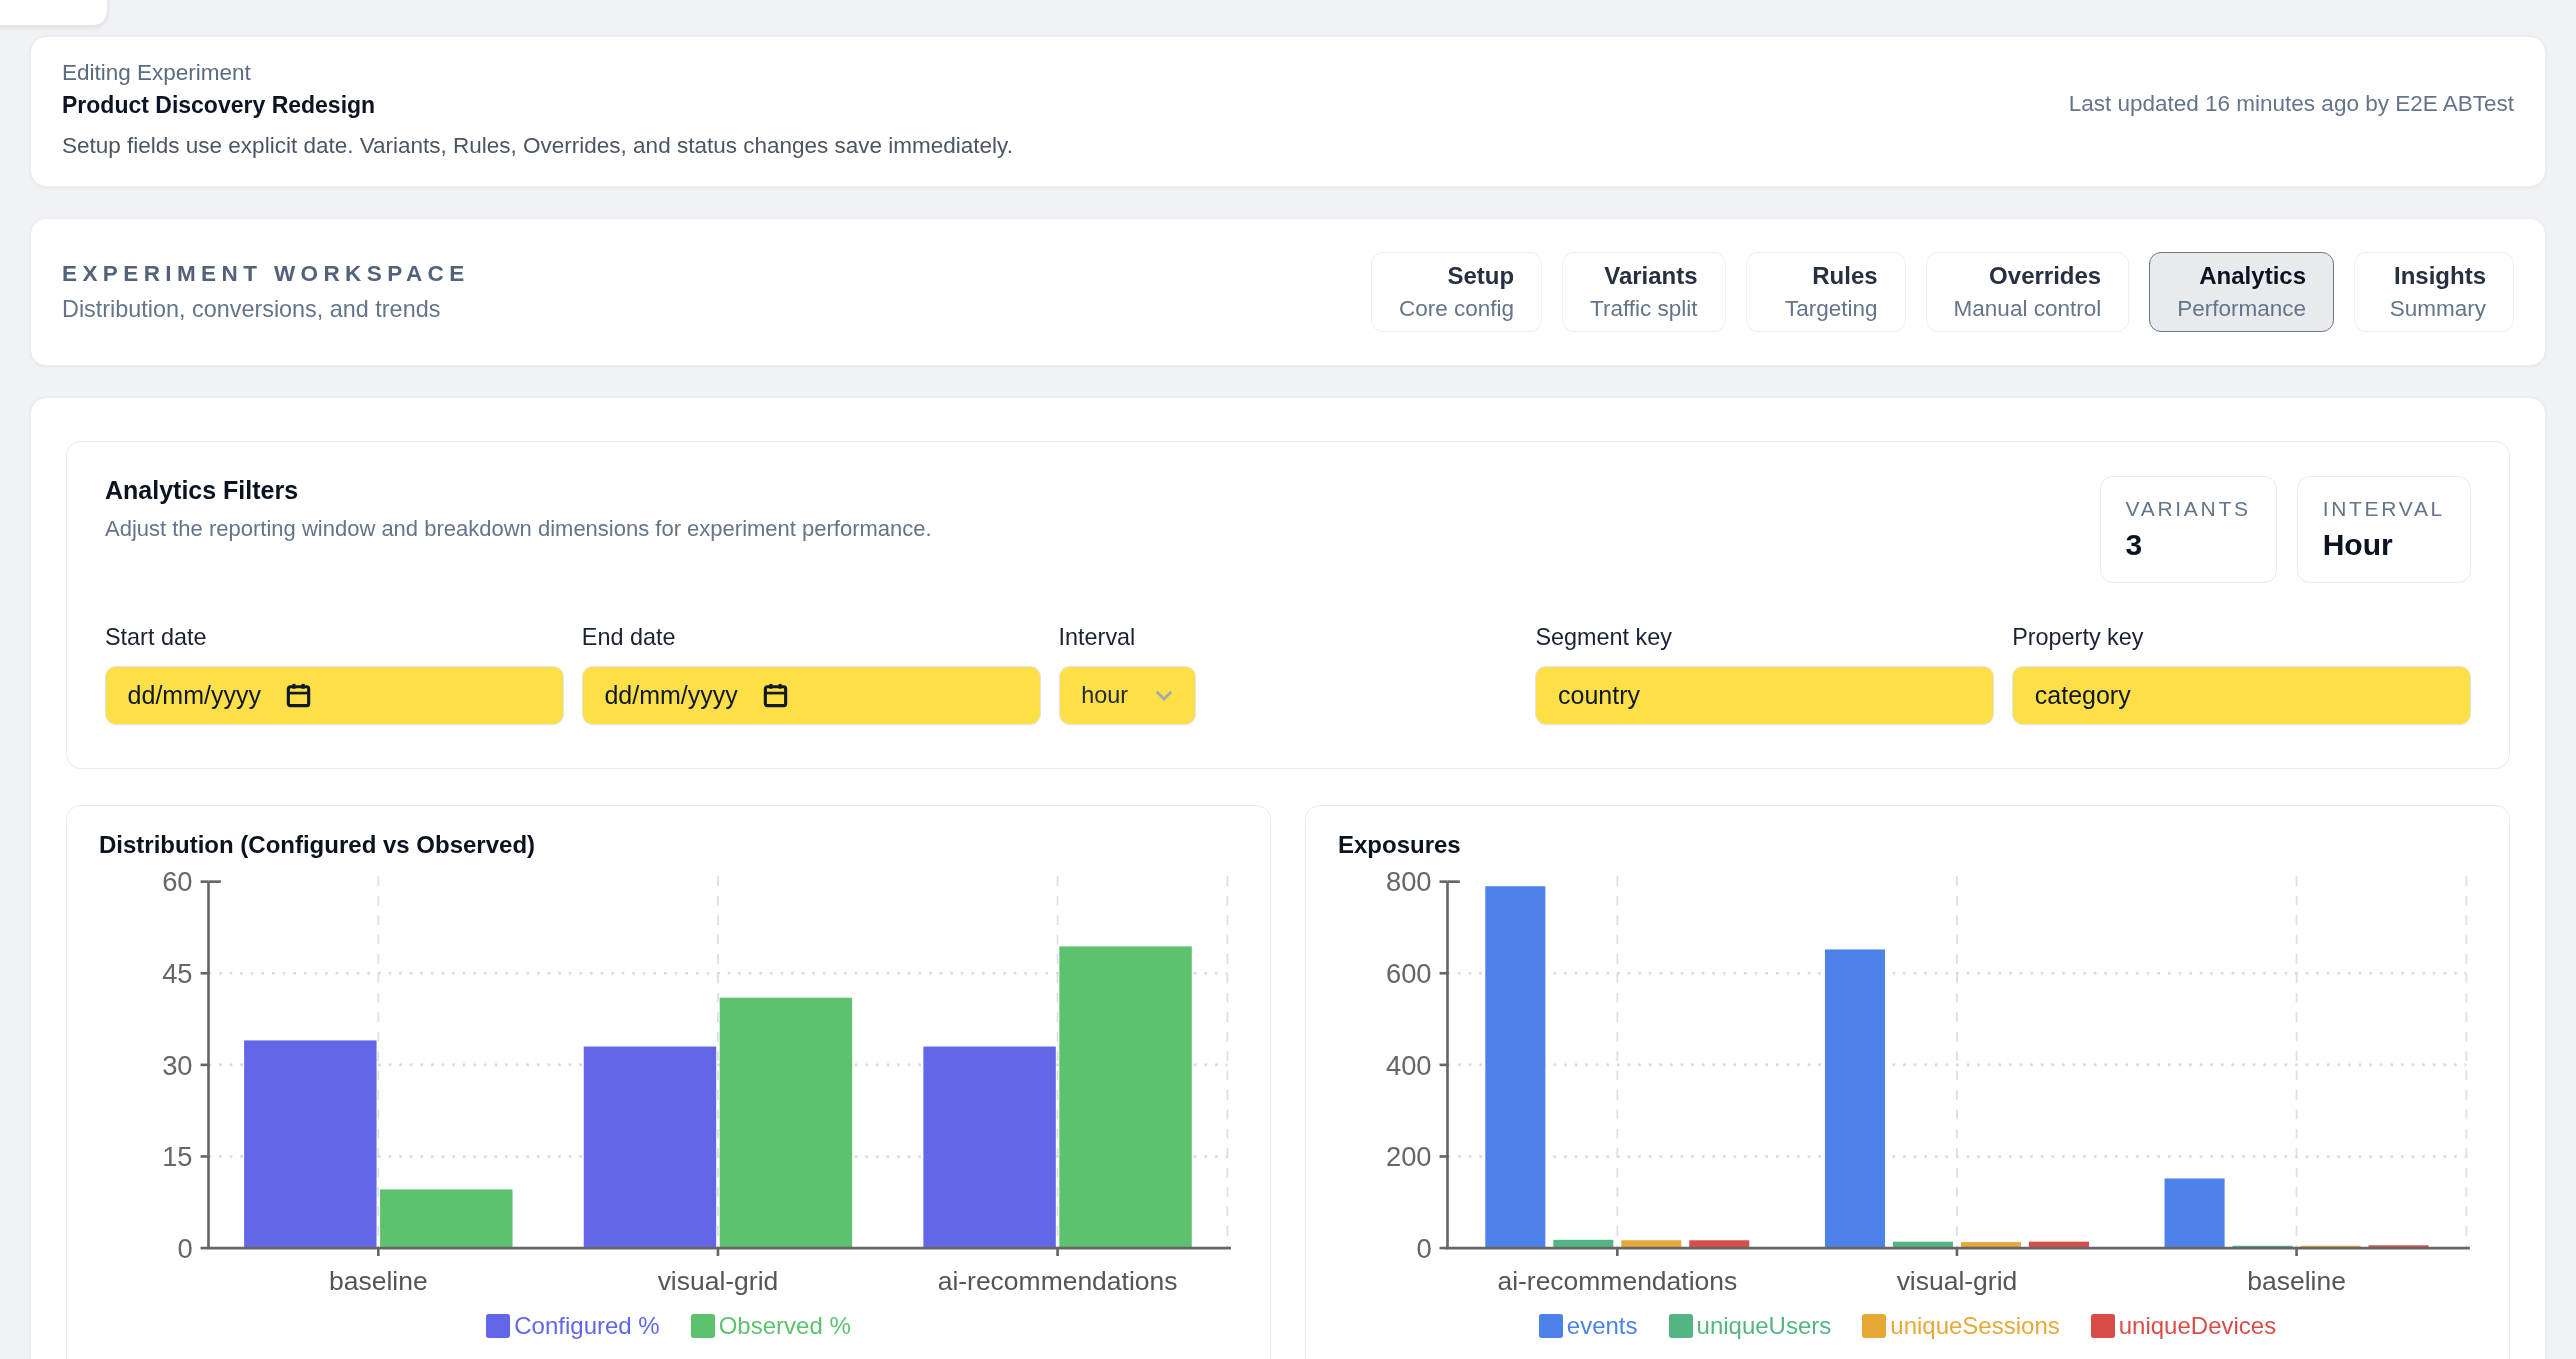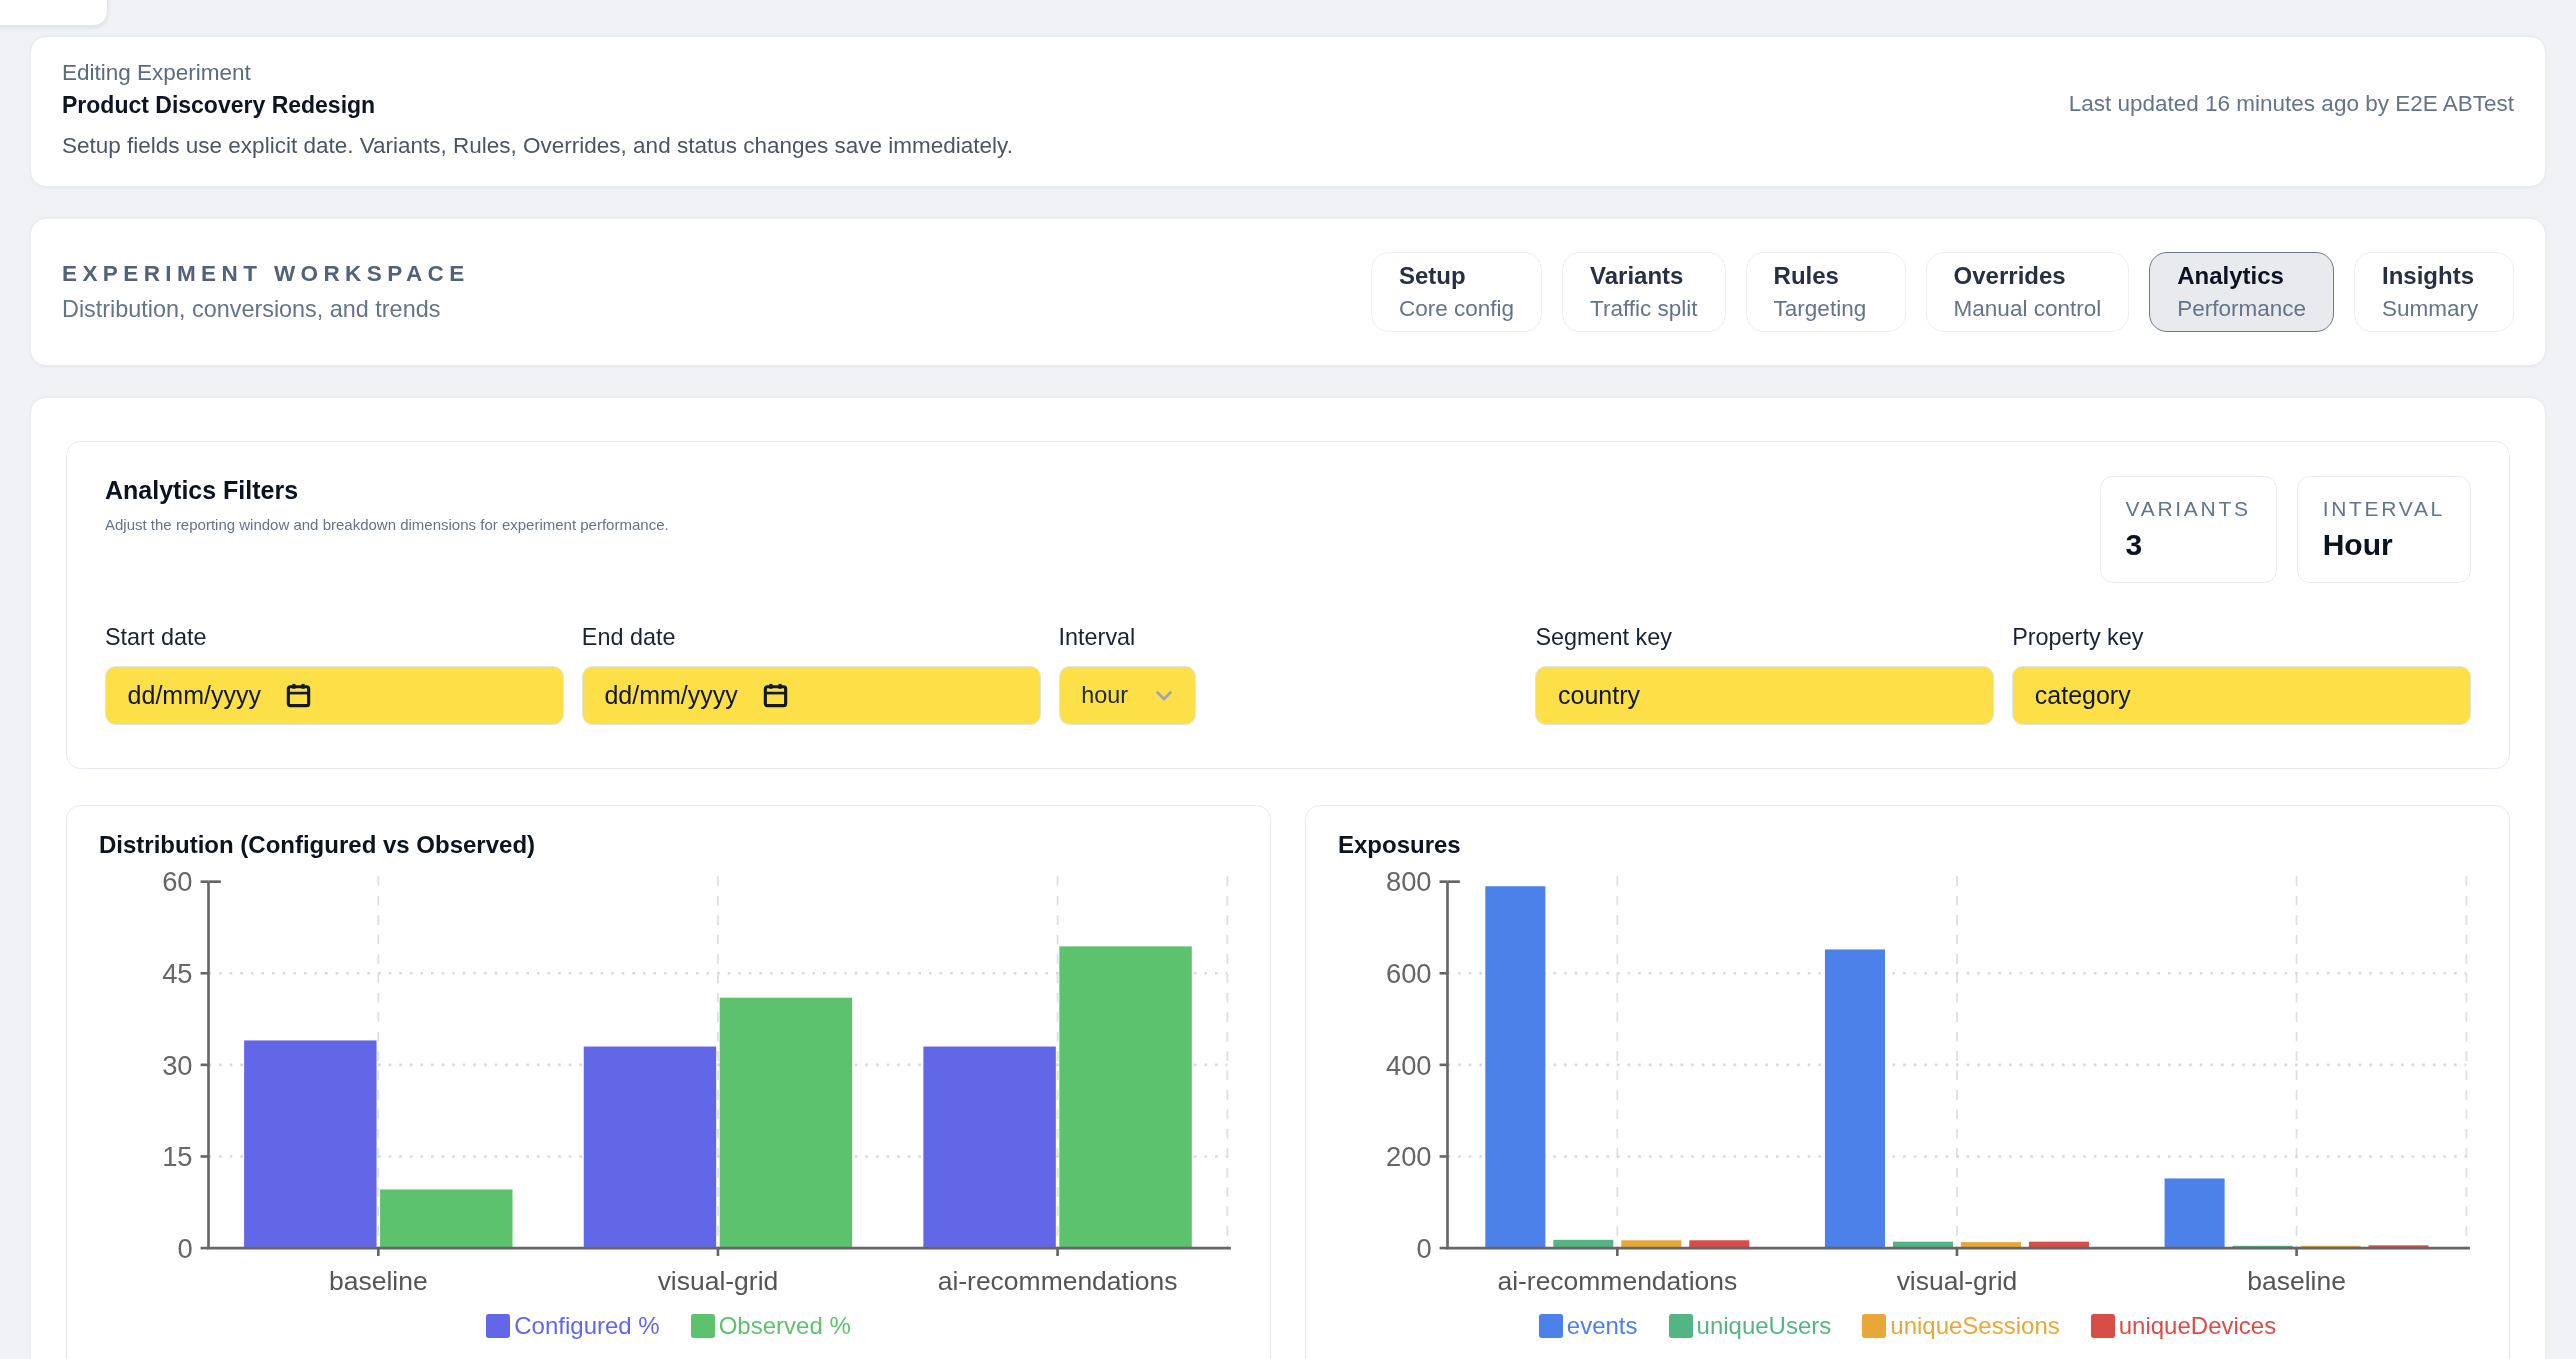--- a/index.html
+++ b/index.html
@@ -35,36 +35,36 @@
 
   
   .workspace-card {
     margin-top:31px; height:148px; padding:0 31px;
     display:flex; justify-content:space-between; align-items:center;
   }
   .ws-title { font-size:22.5px; font-weight:600; letter-spacing:5.4px; color:#52627a; }
   .ws-sub { margin-top:9px; font-size:23.4px; color:#64748b; }
   .tabs { display:flex; gap:20px; }
   .tab {
-    background:#fff; border:1.8px solid #eceff3; border-radius:18px;
-    padding:9px 27px; min-width:160px; text-align:left; cursor:pointer;
+    background:#fff; border:1.8px solid #eceff3; border-radius:12px;
+    padding:9px 27px; min-width:160px; text-align:right; cursor:pointer;
     font-family:inherit;
   }
   .tab-label { display:block; font-size:24px; font-weight:700; color:#273043; }
   .tab-sub { display:block; margin-top:6.3px; font-size:22.5px; color:#64748b; }
   .tab.active { background:#e8eaed; border-color:#6e7787; }
   .tab.active .tab-label { color:#0b1220; }
 
   
   .main-card { margin-top:31px; padding:43px 35px; height:1260px; border-radius:16px; }
 
   .filters-card { border:1.8px solid #e7eaef; border-radius:14.4px; padding:34px 38px 43px 38px; }
   .filters-top { display:flex; justify-content:space-between; }
   .filters-title { margin:0; font-size:25px; font-weight:700; color:#0b1220; }
-  .filters-desc { margin:10.8px 0 0 0; font-size:15px; color:#64748b; }
+  .filters-desc { margin:10.8px 0 0 0; font-size:22px; color:#64748b; }
   .stats { display:flex; gap:20px; }
   .stat-box {
     border:1.8px solid #e6eaf1; border-radius:12.6px; padding:20px 25px; min-width:144px;
   }
   .stat-label { font-size:21px; letter-spacing:2.7px; color:#64748b; }
   .stat-value { margin-top:7.2px; font-size:30px; font-weight:700; color:#0b1220; }
 
   .fields { margin-top:41px; display:grid; grid-template-columns:repeat(5,1fr); gap:18px; }
   .field-label { font-size:23.4px; color:#1a2233; margin-bottom:14.4px; }
   .input {

